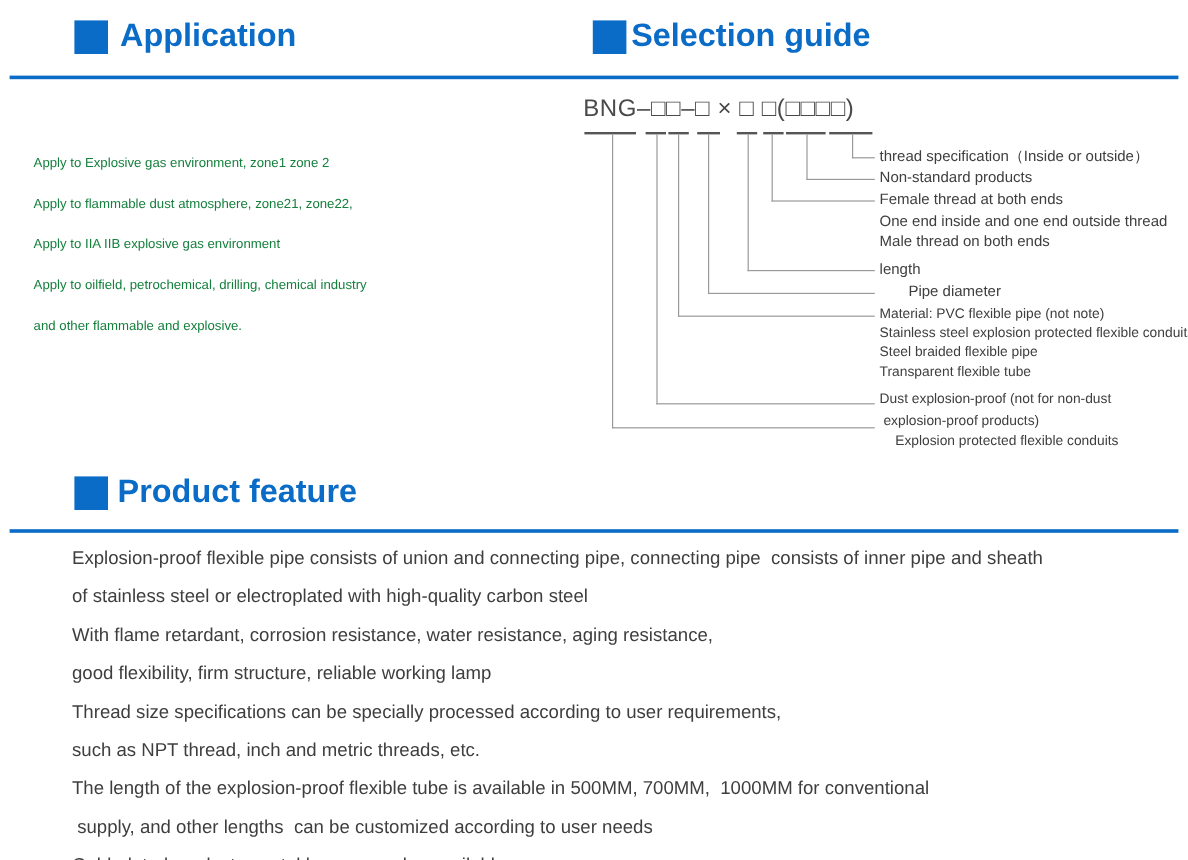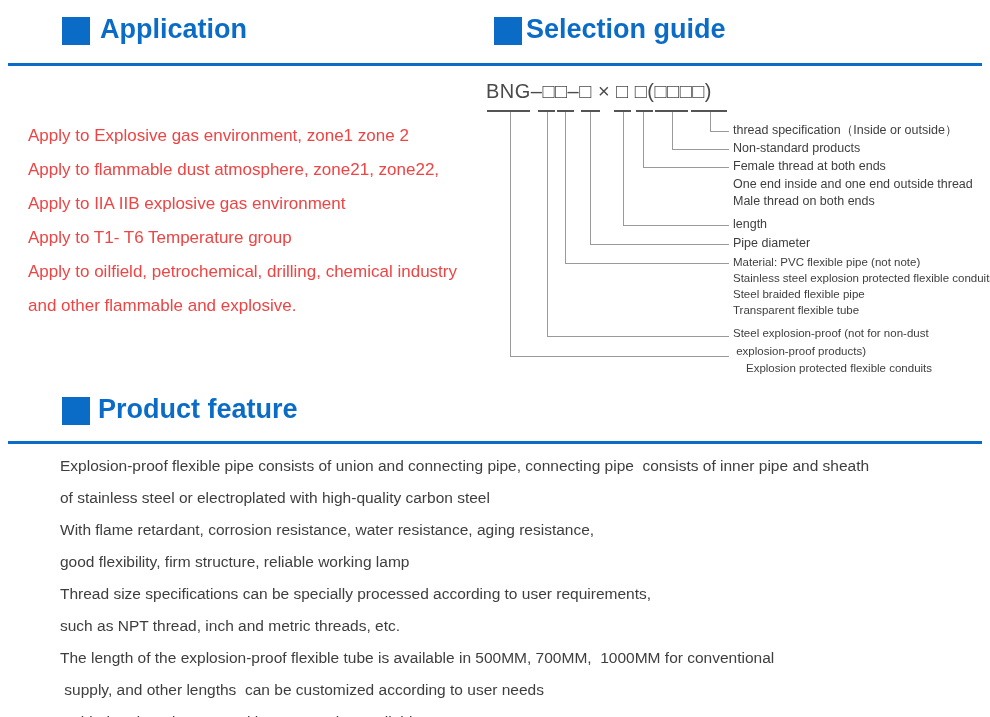--- a/index.html
+++ b/index.html
@@ -6,21 +6,21 @@
   body{
     width:990px;height:717px;overflow:hidden;background:#ffffff;
     font-family:"Liberation Sans", sans-serif;position:relative;
   }
   .abs{position:absolute;}
   
   .sec-square{width:28px;height:28px;background:#0b6cc7;}
   .sec-title{font-size:27px;font-weight:600;color:#0b6cc7;letter-spacing:0px;white-space:pre;}
   .rule{height:3px;background:#0b6cc7;}
   
-  .app-line{font-size:17px;line-height:34px;color:#ef4444;white-space:pre;}
+  .app-line{font-size:11px;line-height:34px;color:#15803d;white-space:pre;}
   
   #diagram{left:480px;top:80px;width:508px;height:306px;}
   .formula{font-size:20px;color:#4a4a4a;letter-spacing:0.5px;white-space:pre;}
   .useg{position:absolute;top:30px;height:0;border-bottom:2px solid #555;}
   .elbow{position:absolute;top:32px;border-left:1.5px solid #9a9a9a;border-bottom:1.5px solid #9a9a9a;}
   .dlabel{position:absolute;left:253px;color:#3e3e3e;line-height:15px;white-space:pre;}
   .dlabel.big{font-size:12.5px;}
   .dlabel.small{font-size:11.5px;}
   
   .feat-line{font-size:15.5px;line-height:32px;color:#3e3e3e;white-space:pre;}
@@ -33,21 +33,20 @@
 
 <div class="abs sec-square" style="left:494px;top:17px;"></div>
 <div class="abs sec-title" style="left:526px;top:14px;">Selection guide</div>
 
 <div class="abs rule" style="left:8px;top:63px;width:974px;"></div>
 
 <div class="abs" style="left:28px;top:119px;">
   <div class="app-line">Apply to Explosive gas environment, zone1 zone 2</div>
   <div class="app-line">Apply to flammable dust atmosphere, zone21, zone22,</div>
   <div class="app-line">Apply to IIA IIB explosive gas environment</div>
-  <div class="app-line">Apply to T1- T6 Temperature group</div>
   <div class="app-line">Apply to oilfield, petrochemical, drilling, chemical industry</div>
   <div class="app-line">and other flammable and explosive.</div>
 </div>
 
 <div id="diagram" class="abs">
   <div class="formula abs" style="left:6px;top:0px;">BNG–□□–□ × □ □(□□□□)</div>
 
   <div class="useg" style="left:7px;width:43px;"></div>
   <div class="useg" style="left:58px;width:17px;"></div>
   <div class="useg" style="left:77px;width:17px;"></div>
@@ -65,26 +64,26 @@
   <div class="elbow" style="left:85px;width:163px;height:151px;"></div>
   <div class="elbow" style="left:67px;width:181px;height:224px;"></div>
   <div class="elbow" style="left:30px;width:218px;height:244px;"></div>
 
   <div class="dlabel big" style="top:43px;">thread specification（Inside or outside）</div>
   <div class="dlabel big" style="top:61px;text-align:center;">Non-standard products</div>
   <div class="dlabel big" style="top:79px;">Female thread at both ends</div>
   <div class="dlabel big" style="top:97px;">One end inside and one end outside thread</div>
   <div class="dlabel big" style="top:114px;">Male thread on both ends</div>
   <div class="dlabel big" style="top:137px;text-align:right;">length</div>
-  <div class="dlabel big" style="top:156px;">Pipe diameter</div>
+  <div class="dlabel big" style="top:156px;margin-left:24px;">Pipe diameter</div>
   <div class="dlabel small" style="top:175px;">Material: PVC flexible pipe (not note)</div>
   <div class="dlabel small" style="top:191px;">Stainless steel explosion protected flexible conduits</div>
   <div class="dlabel small" style="top:207px;">Steel braided flexible pipe</div>
   <div class="dlabel small" style="top:223px;">Transparent flexible tube</div>
-  <div class="dlabel small" style="top:246px;">Steel explosion-proof (not for non-dust</div>
+  <div class="dlabel small" style="top:246px;">Dust explosion-proof (not for non-dust</div>
   <div class="dlabel small" style="top:264px;"> explosion-proof products)</div>
   <div class="dlabel small" style="top:281px;margin-left:13px;">Explosion protected flexible conduits</div>
 </div>
 
 <div class="abs sec-square" style="left:62px;top:397px;"></div>
 <div class="abs sec-title" style="left:98px;top:394px;">Product feature</div>
 <div class="abs rule" style="left:8px;top:441px;width:974px;"></div>
 
 <div class="abs" style="left:60px;top:450px;width:920px;">
   <div class="feat-line">Explosion-proof flexible pipe consists of union and connecting pipe, connecting pipe  consists of inner pipe and sheath</div>

